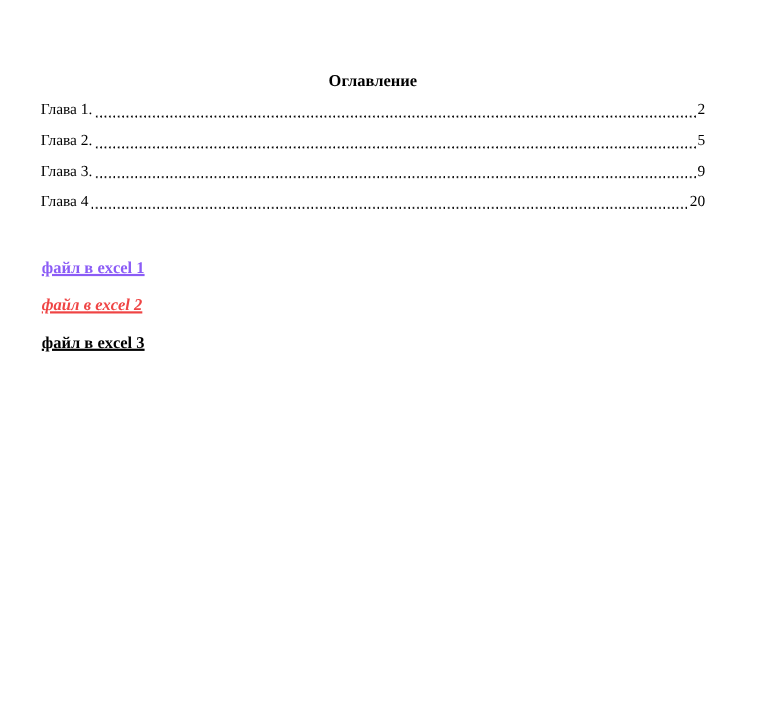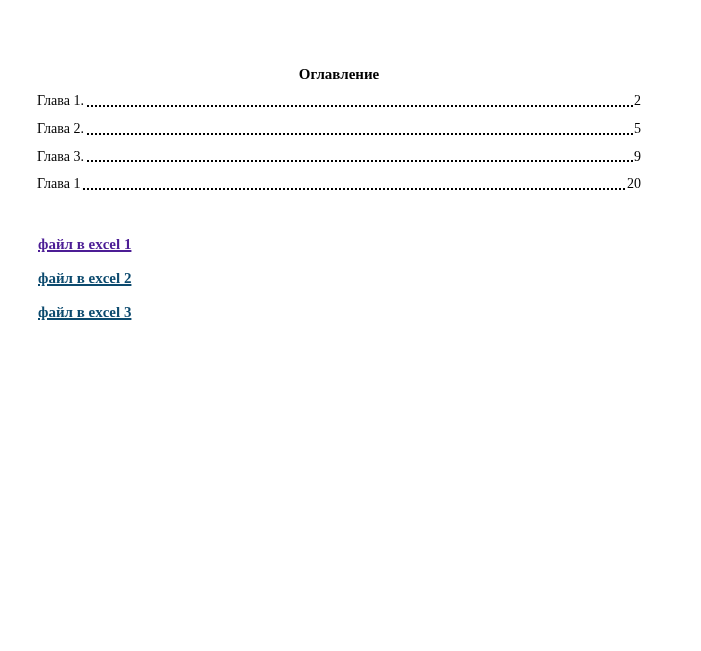--- a/index.html
+++ b/index.html
@@ -94,28 +94,28 @@
 
 
   <div class="toc-row">
     <span class="toc-label">Глава 3.</span>
     <span class="toc-leader"></span>
     <span class="toc-page">9</span>
   </div>
 
 
   <div class="toc-row">
-    <span class="toc-label">Глава 1</span>
+    <span class="toc-label">Глава 4</span>
     <span class="toc-leader"></span>
     <span class="toc-page">20</span>
   </div>
 </div>
 
     <div class="links">
-  <a class="excel-link" style="color: #4c1d95;">файл в excel 1</a>
+  <a class="excel-link" style="color: #8b5cf6;">файл в excel 1</a>
 
-  <a class="excel-link" style="color: #0c4a6e;">файл в excel 2</a>
+  <a class="excel-link" style="color: #ef4444; font-style: italic;">файл в excel 2</a>
 
-  <a class="excel-link" style="color: #0c4a6e;">файл в excel 3</a>
+  <a class="excel-link" style="color: #000000;">файл в excel 3</a>
 </div>
 
   </div>
 </div>
 
 </body></html>

